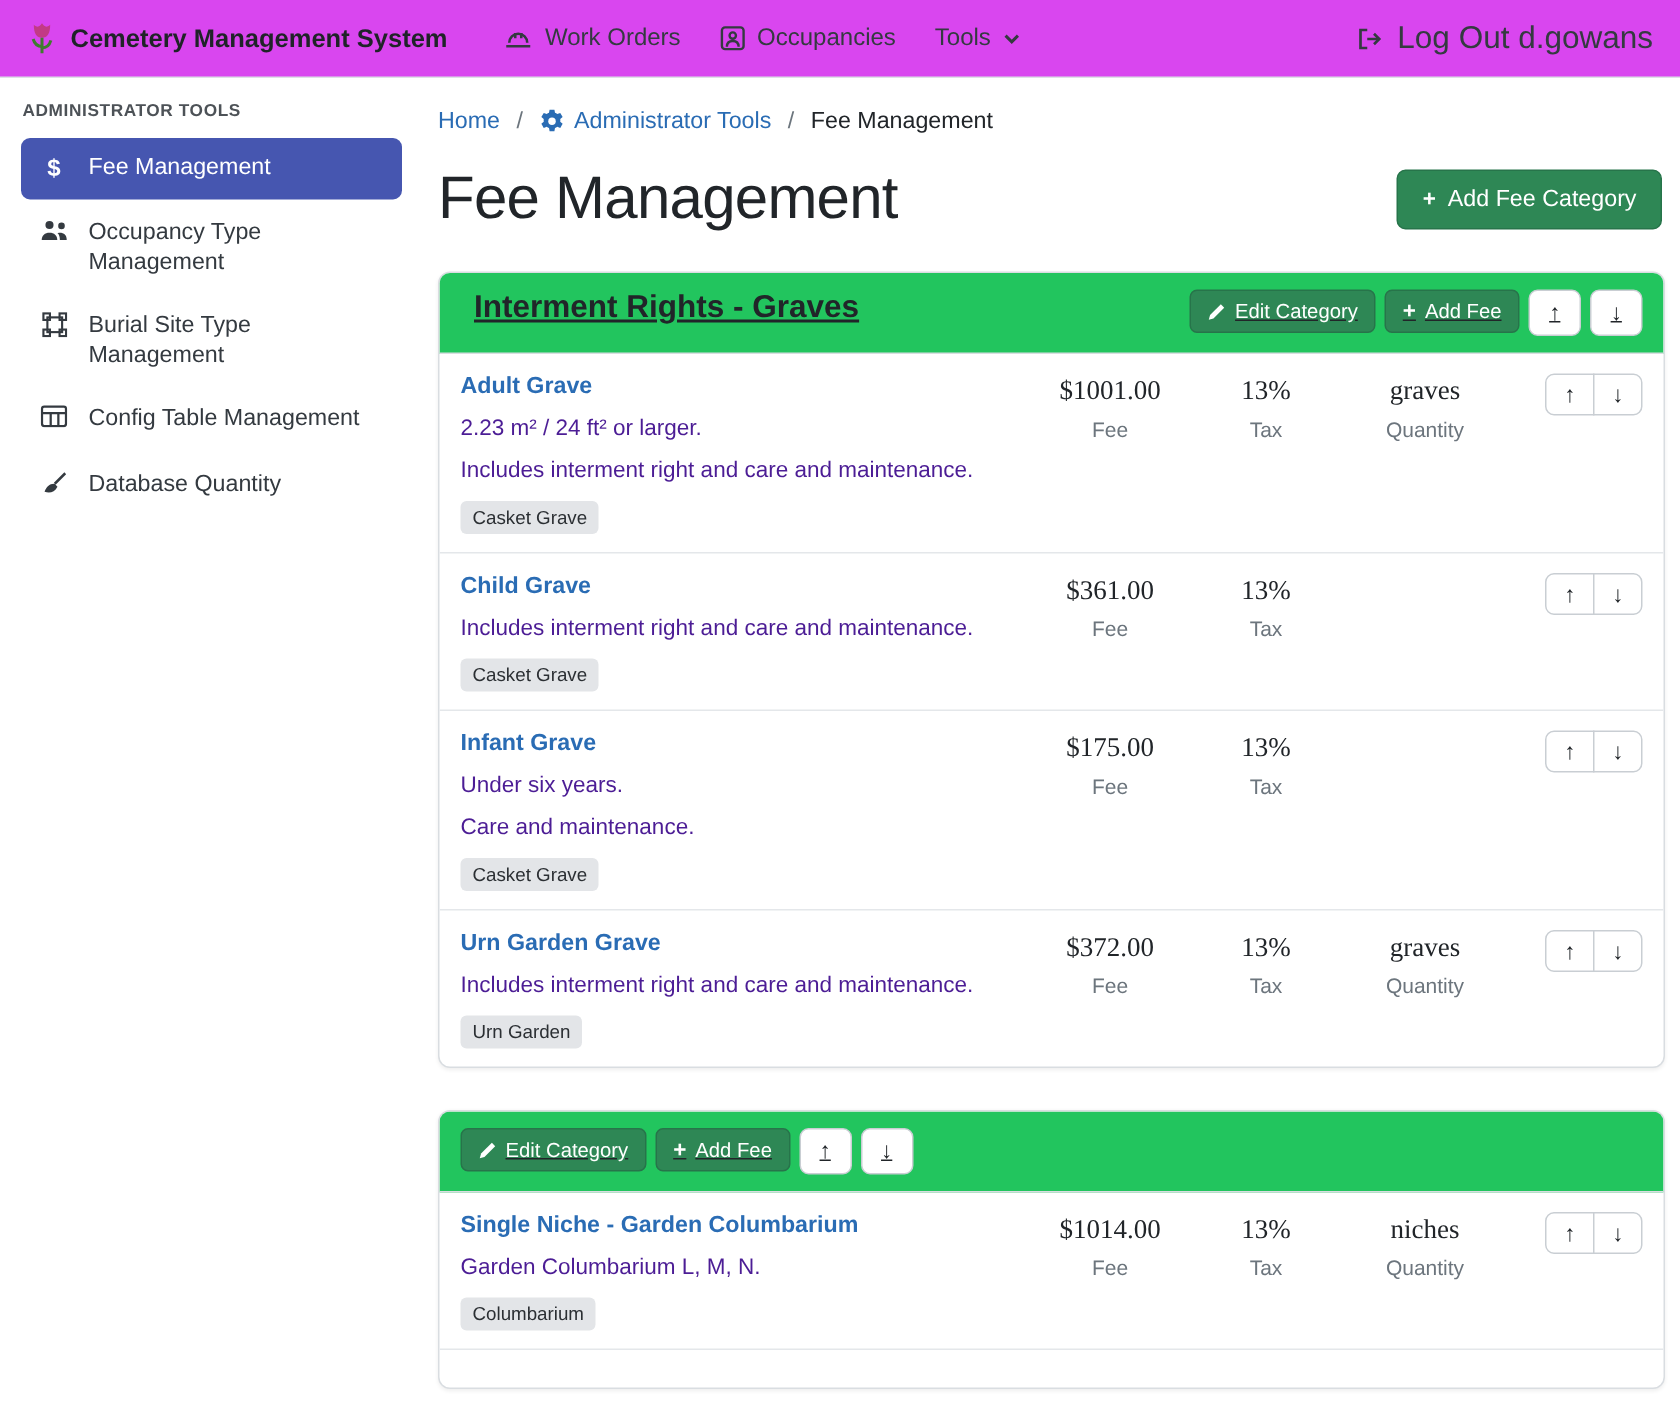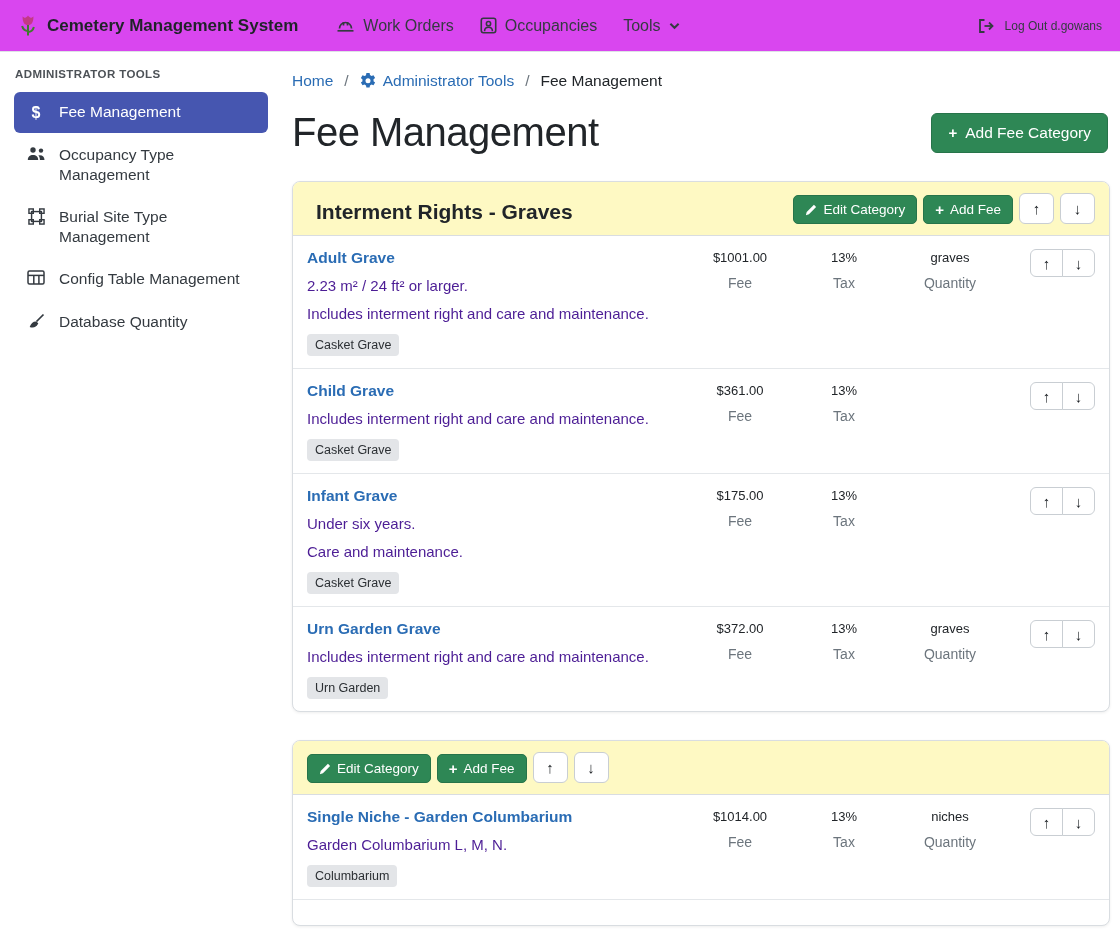--- a/index.html
+++ b/index.html
@@ -13,21 +13,21 @@
   
   .navbar {
     height: 52px; background: #d946ef; border-bottom: 1px solid #dee2e6;
     display: flex; align-items: center; padding: 0 18px; gap: 8px;
   }
   .brand { display: flex; align-items: center; gap: 9px; font-weight: 700; font-size: 17px; color: #1f2328; cursor: pointer; }
   .nav-items { display: flex; align-items: center; gap: 26px; margin-left: 30px; }
   .nav-link { display: flex; align-items: center; gap: 8px; color: #343a40; font-size: 16px; cursor: pointer; }
   .nav-link svg { flex-shrink: 0; }
   .spacer { flex: 1; }
-  .logout { display: flex; align-items: center; gap: 9px; color: #343a40; font-size: 12px; cursor: pointer; }
+  .logout { display: flex; align-items: center; gap: 9px; color: #343a40; font-size: 21px; cursor: pointer; }
 
   
   .layout { display: flex; height: 887px; }
   .sidebar { width: 280px; flex-shrink: 0; padding: 10px 12px 0 14px; }
   .sidebar-heading { font-size: 11.5px; font-weight: 700; letter-spacing: .4px; color: #4d5257; margin: 6px 0 12px 1px; }
   .side-item {
     display: flex; align-items: flex-start; gap: 13px; padding: 10px 12px;
     border-radius: 6px; color: #343a40; font-size: 15.5px; line-height: 20px;
     cursor: pointer; margin-bottom: 2px;
   }
@@ -45,21 +45,21 @@
   .page-title { font-size: 40px; font-weight: 400; color: #212529; letter-spacing: -.5px; }
 
   .btn { border-radius: 6px; cursor: pointer; display: inline-flex; align-items: center; justify-content: center; gap: 8px; font-family: inherit; }
   .btn-green { background: #2e8755; border: 1px solid #27744a; color: #fff; }
   .btn-lg { padding: 10px 16px; font-size: 15.5px; }
   .btn-sm { padding: 6px 11px; font-size: 13.5px; border-radius: 5px; gap: 6px; }
   .plus-glyph { font-weight: 700; font-size: 15px; line-height: 1; }
 
   
   .card { border: 1px solid #d9dde1; border-radius: 8px; box-shadow: 0 1px 3px rgba(0,0,0,.07); margin-bottom: 28px; background: #fff; overflow: hidden; }
-  .card-header { background: #fef9c3; padding: 11px 14px; display: flex; align-items: flex-end; gap: 6px; border-bottom: 1px solid #d9dde1; }
+  .card-header { background: #22c55e; padding: 11px 14px; display: flex; align-items: flex-start; gap: 6px; border-bottom: 1px solid #d9dde1; text-decoration: underline; }
   .card-title { flex: 1; font-size: 21px; font-weight: 600; color: #212529; padding-left: 9px; }
   .btn-arrow {
     background: #fff; border: 1px solid #c9ced3; color: #212529;
     width: 35px; height: 31px; border-radius: 6px; font-size: 15px;
     display: inline-flex; align-items: center; justify-content: center; cursor: pointer;
   }
   .btn-group { display: inline-flex; }
   .btn-group .btn-arrow { width: 33px; height: 28px; }
   .btn-group .btn-arrow:first-child { border-radius: 6px 0 0 6px; }
   .btn-group .btn-arrow:last-child { border-radius: 0 6px 6px 0; margin-left: -1px; }
@@ -68,21 +68,21 @@
   .fee-row { display: flex; align-items: flex-start; padding: 13px 14px 12px 14px; border-bottom: 1px solid #e4e7ea; }
   .fee-row:last-child { border-bottom: none; }
   .fee-main { flex: 1; min-width: 0; padding-right: 8px; }
   .fee-name { display: inline-block; color: #2a6cb4; font-weight: 700; font-size: 15.5px; margin-bottom: 9px; }
   .fee-desc { font-size: 15px; color: #4c1d95; margin-bottom: 9px; line-height: 19px; }
   .badge { display: inline-block; background: #e3e5e8; color: #2b2f33; font-size: 12.5px; padding: 4px 8px; border-radius: 4px; margin-top: 2px; }
   .fee-col { text-align: center; padding-top: 1px; }
   .fee-col.c-fee { width: 112px; }
   .fee-col.c-tax { width: 96px; }
   .fee-col.c-qty { width: 116px; margin-right: 22px; }
-  .fee-col .val { font-size: 13px; color: #212529; margin-bottom: 7px; min-height: 18px; }
+  .fee-col .val { font-size: 18px; color: #212529; margin-bottom: 7px; min-height: 18px; font-family: Liberation Serif, serif; }
   .fee-col .lbl { font-size: 14px; color: #6c757d; }
 </style>
 </head>
 <body>
 
 <div class="navbar">
   <div class="brand">
     <span style="display:inline-flex;">
       <svg width="20" height="26" viewBox="0 0 22 27">
         <path d="M5 3 C5 9.5 7 12.5 11 12.5 C15 12.5 17 9.5 17 3 C14 5.5 13 4.5 11 2 C9 4.5 8 5.5 5 3 Z" fill="#c23a86"></path>

